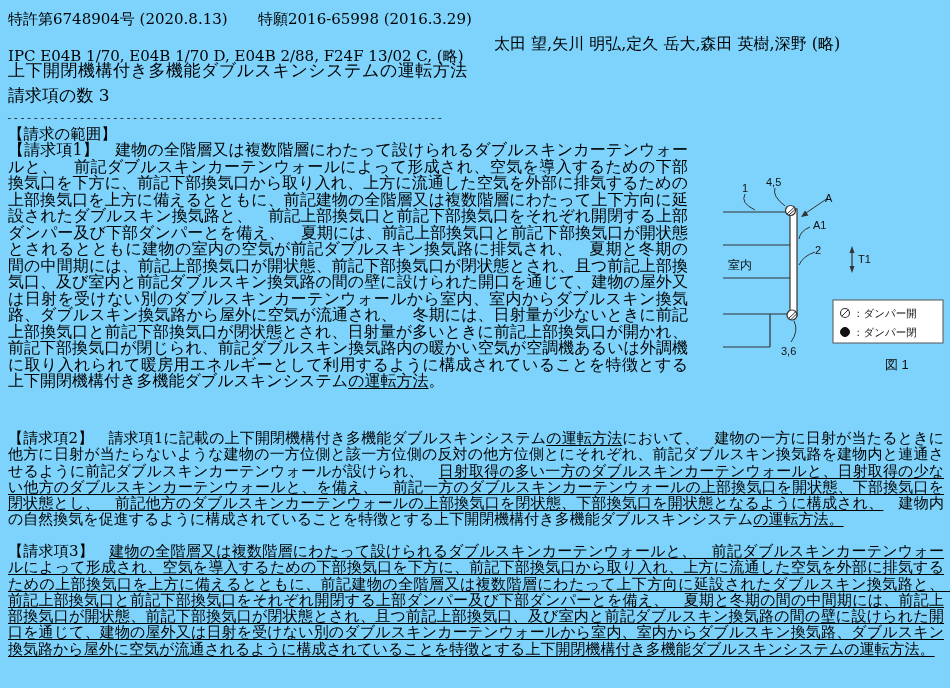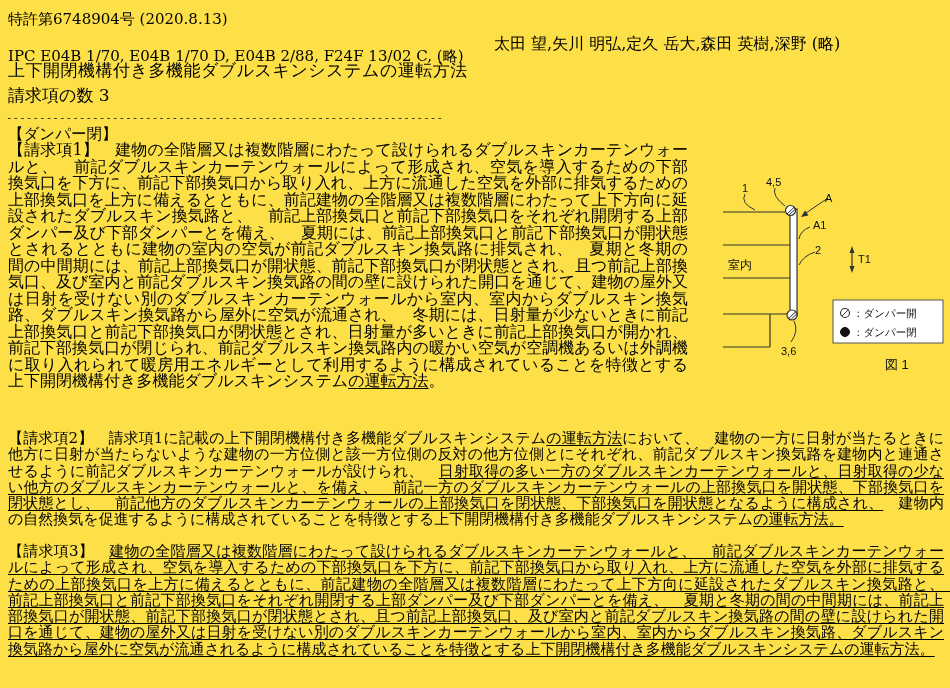--- a/index.html
+++ b/index.html
@@ -1,16 +1,16 @@
 <!DOCTYPE html>
 <html><head>
 <meta charset="utf-8">
 <style>
   html,body{margin:0;padding:0;background:#fff;}
-  .page{position:relative;width:950px;height:688px;background:#fde047;color:#000;
+  .page{position:relative;width:950px;height:688px;background:#7dd3fc;color:#000;
         font-family:"DejaVu Serif","Liberation Serif",serif;overflow:hidden;}
   .abs{position:absolute;white-space:nowrap;}
   .h1a{left:8px;top:10px;font-size:15px;}
   .h1b{left:258px;top:10px;font-size:15px;}
   .h1c{left:494px;top:7px;font-size:17px;}
   .h2a{left:8px;top:36px;font-size:15px;margin-top:11px;}
   .h2b{left:494px;top:34px;font-size:16px;}
   .title{left:8px;top:59px;font-size:17px;letter-spacing:0.5px;}
   .ccount{left:8px;top:84px;font-size:17px;}
   .sep{left:6px;top:111px;font-size:11px;letter-spacing:0px;color:#222;
@@ -23,28 +23,29 @@
   .u{text-decoration:underline;text-underline-offset:2px;}
   .figwrap{position:absolute;left:695px;top:165px;width:255px;height:225px;}
   svg text{font-family:"Liberation Sans","DejaVu Sans",sans-serif;fill:#111;}
 </style>
 </head>
 <body>
 
 <div class="page">
 
   <span class="abs h1a">特許第6748904号 (2020.8.13)</span>
+  <span class="abs h1b">特願2016-65998 (2016.3.29)</span>
   <span class="abs h2a">IPC E04B 1/70, E04B 1/70 D, E04B 2/88, F24F 13/02 C, (略)</span>
   <span class="abs title">上下開閉機構付き多機能ダブルスキンシステムの運転方法</span>
   <span class="abs h2b">太田 望,矢川 明弘,定久 岳大,森田 英樹,深野 (略)</span>
   <span class="abs ccount">請求項の数 3</span>
 
   <span class="abs sep">------------------------------------------------------------------</span>
 
-  <span class="abs sechead">【ダンパー閉】</span>
+  <span class="abs sechead">【請求の範囲】</span>
 
   <p class="claim claim1"><span>【請求項1】　建物の全階層又は複数階層にわたって設けられるダブルスキンカーテンウォールと、　前記ダブルスキンカーテンウォールによって形成され、空気を導入するための下部換気口を下方に、前記下部換気口から取り入れ、上方に流通した空気を外部に排気するための上部換気口を上方に備えるとともに、前記建物の全階層又は複数階層にわたって上下方向に延設されたダブルスキン換気路と、　前記上部換気口と前記下部換気口をそれぞれ開閉する上部ダンパー及び下部ダンパーとを備え、　夏期には、前記上部換気口と前記下部換気口が開状態とされるとともに建物の室内の空気が前記ダブルスキン換気路に排気され、　夏期と冬期の間の中間期には、前記上部換気口が開状態、前記下部換気口が閉状態とされ、且つ前記上部換気口、及び室内と前記ダブルスキン換気路の間の壁に設けられた開口を通じて、建物の屋外又は日射を受けない別のダブルスキンカーテンウォールから室内、室内からダブルスキン換気路、ダブルスキン換気路から屋外に空気が流通され、　冬期には、日射量が少ないときに前記上部換気口と前記下部換気口が閉状態とされ、日射量が多いときに前記上部換気口が開かれ、前記下部換気口が閉じられ、前記ダブルスキン換気路内の暖かい空気が空調機あるいは外調機に取り入れられて暖房用エネルギーとして利用するように構成されていることを特徴とする上下開閉機構付き多機能ダブルスキンシステム</span><span class="u">の運転方法</span><span>。</span></p>
   <p class="claim claim2"><span>【請求項2】　請求項1に記載の上下開閉機構付き多機能ダブルスキンシステム</span><span class="u">の運転方法</span><span>において、　建物の一方に日射が当たるときに他方に日射が当たらないような建物の一方位側と該一方位側の反対の他方位側とにそれぞれ、前記ダブルスキン換気路を建物内と連通させるように前記ダブルスキンカーテンウォールが設けられ、　</span><span class="u">日射取得の多い一方のダブルスキンカーテンウォールと、日射取得の少ない他方のダブルスキンカーテンウォールと、を備え、　前記一方のダブルスキンカーテンウォールの上部換気口を開状態、下部換気口を閉状態とし、　前記他方のダブルスキンカーテンウォールの上部換気口を閉状態、下部換気口を開状態となるように構成され、</span><span>　建物内の自然換気を促進するように構成されていることを特徴とする上下開閉機構付き多機能ダブルスキンシステム</span><span class="u">の運転方法。</span></p>
   <p class="claim claim3"><span>【請求項3】　</span><span class="u">建物の全階層又は複数階層にわたって設けられるダブルスキンカーテンウォールと、　前記ダブルスキンカーテンウォールによって形成され、空気を導入するための下部換気口を下方に、前記下部換気口から取り入れ、上方に流通した空気を外部に排気するための上部換気口を上方に備えるとともに、前記建物の全階層又は複数階層にわたって上下方向に延設されたダブルスキン換気路と、　前記上部換気口と前記下部換気口をそれぞれ開閉する上部ダンパー及び下部ダンパーとを備え、　夏期と冬期の間の中間期には、前記上部換気口が開状態、前記下部換気口が閉状態とされ、且つ前記上部換気口、及び室内と前記ダブルスキン換気路の間の壁に設けられた開口を通じて、建物の屋外又は日射を受けない別のダブルスキンカーテンウォールから室内、室内からダブルスキン換気路、ダブルスキン換気路から屋外に空気が流通されるように構成されていることを特徴とする上下開閉機構付き多機能ダブルスキンシステムの運転方法。</span></p>
 
   <div class="figwrap">
     <svg width="255" height="225" viewBox="0 0 255 225">
 
       <g stroke="#333" stroke-width="1.2" fill="none">
         <path d="M28 47 H95"></path>

